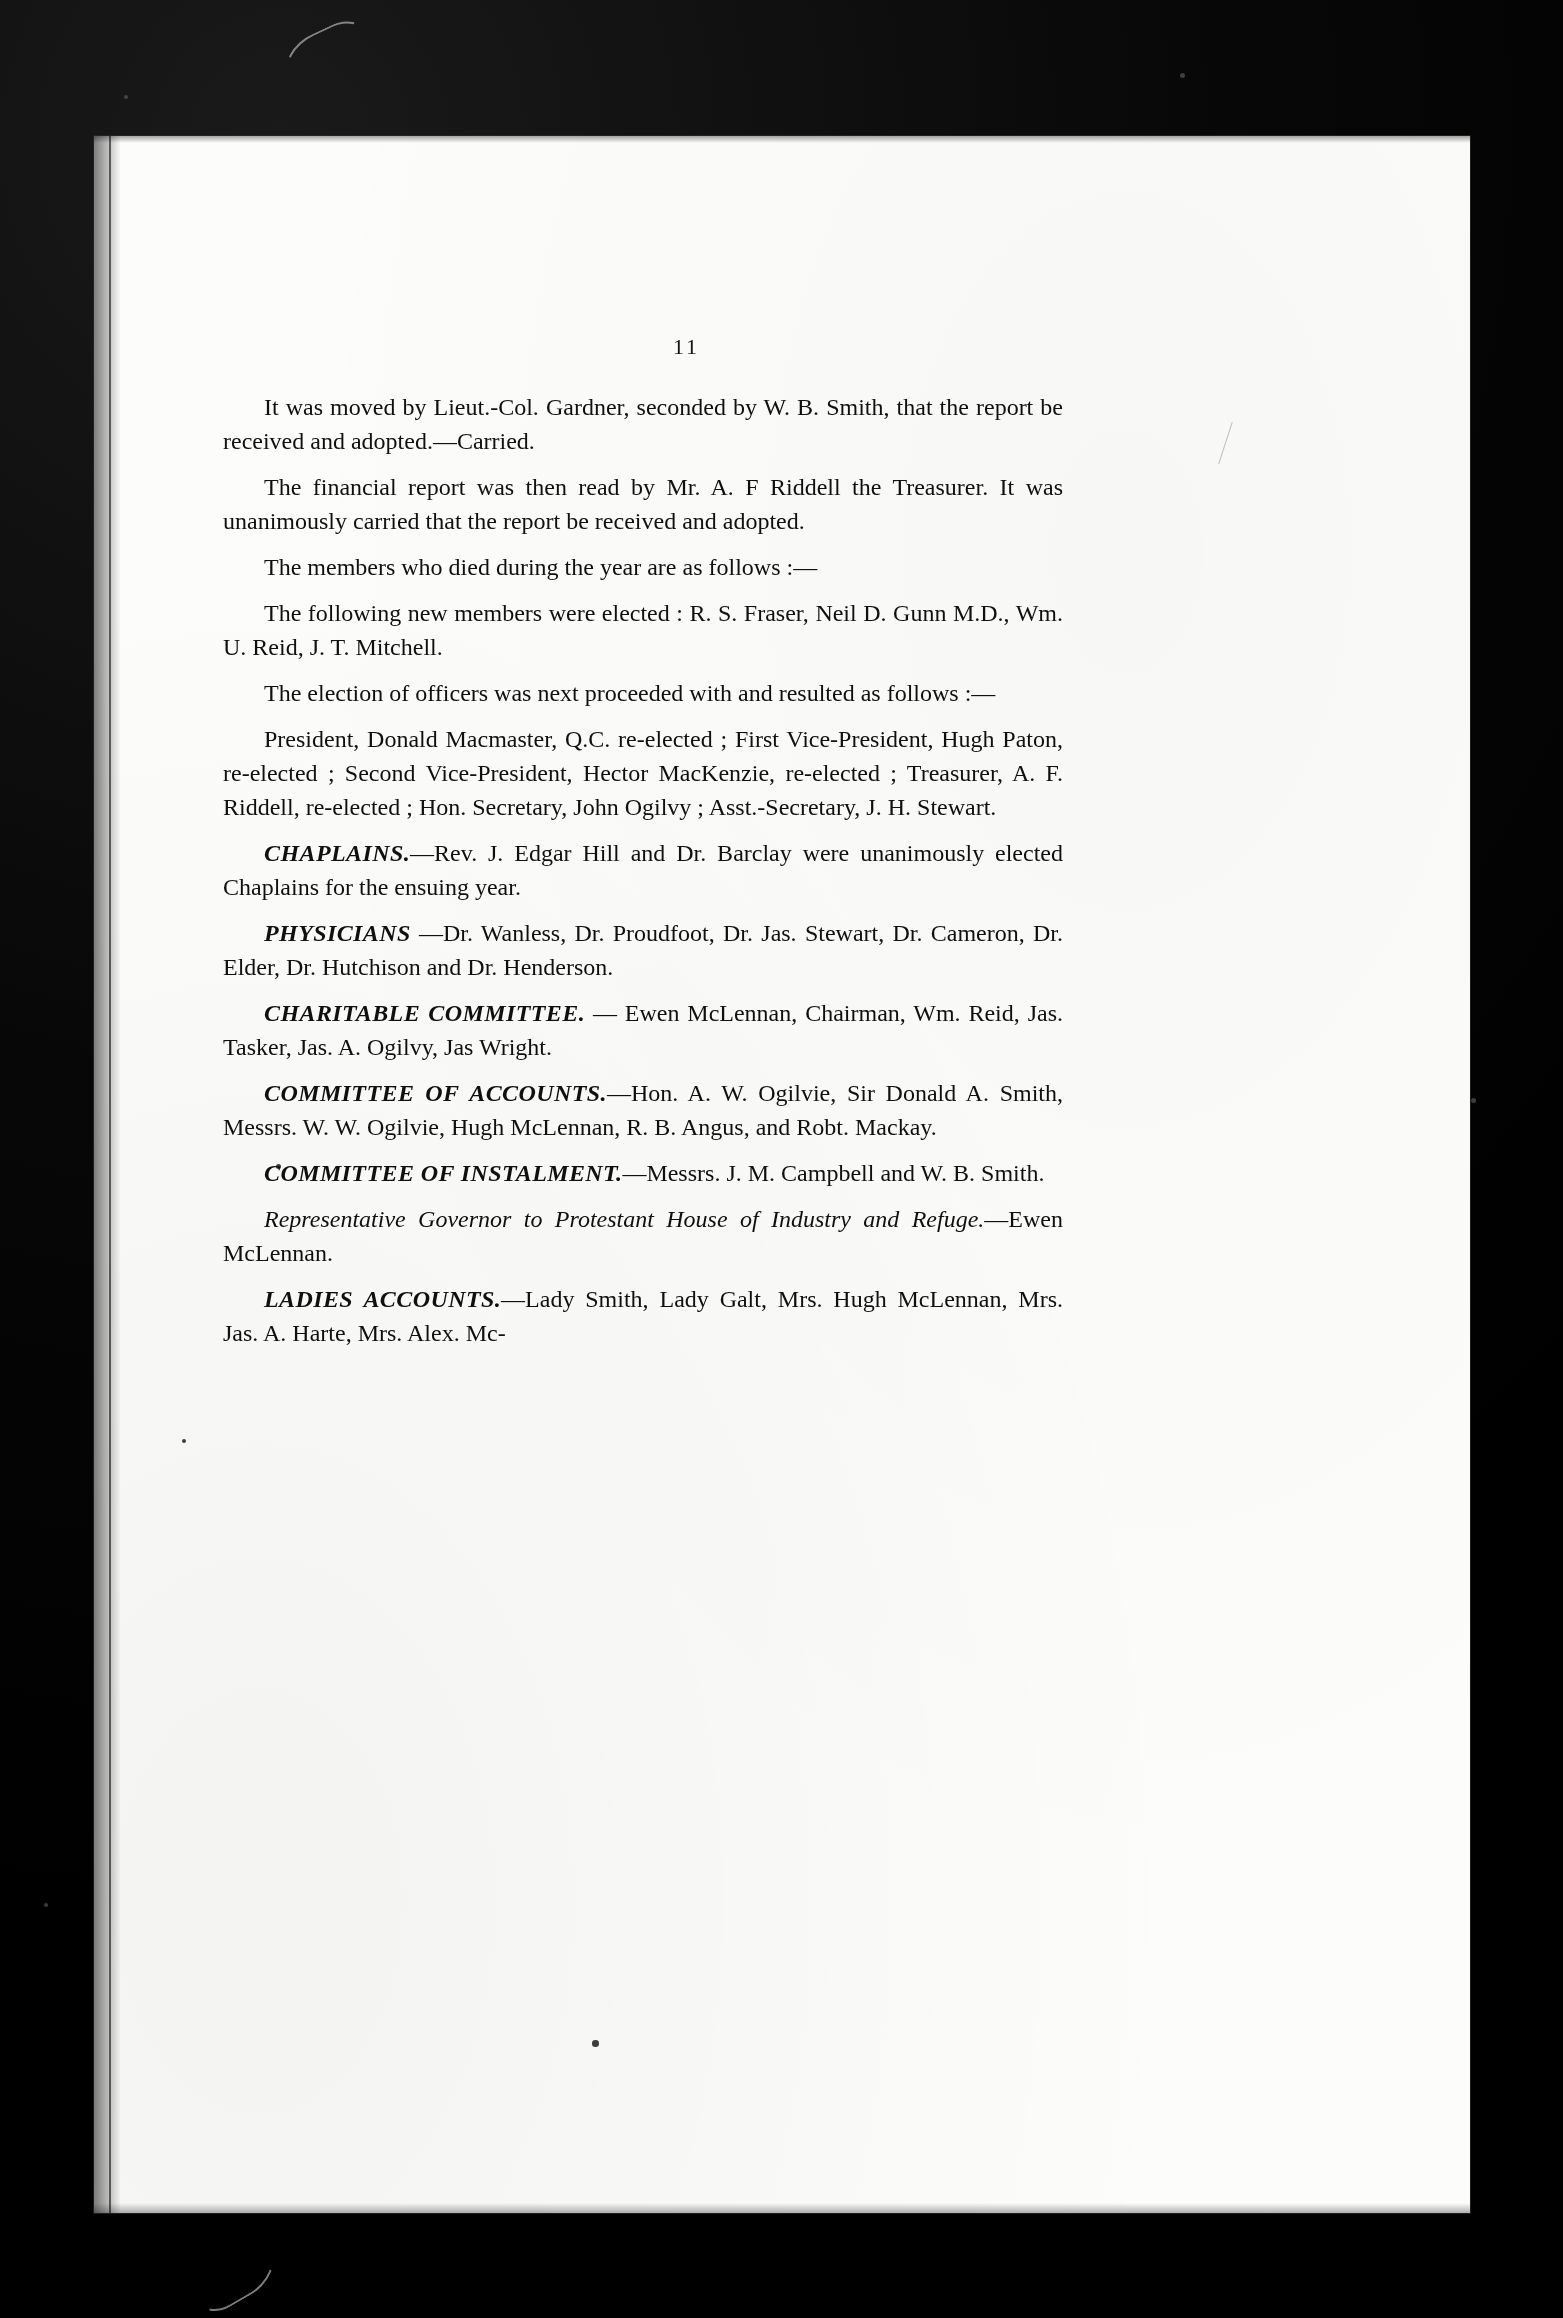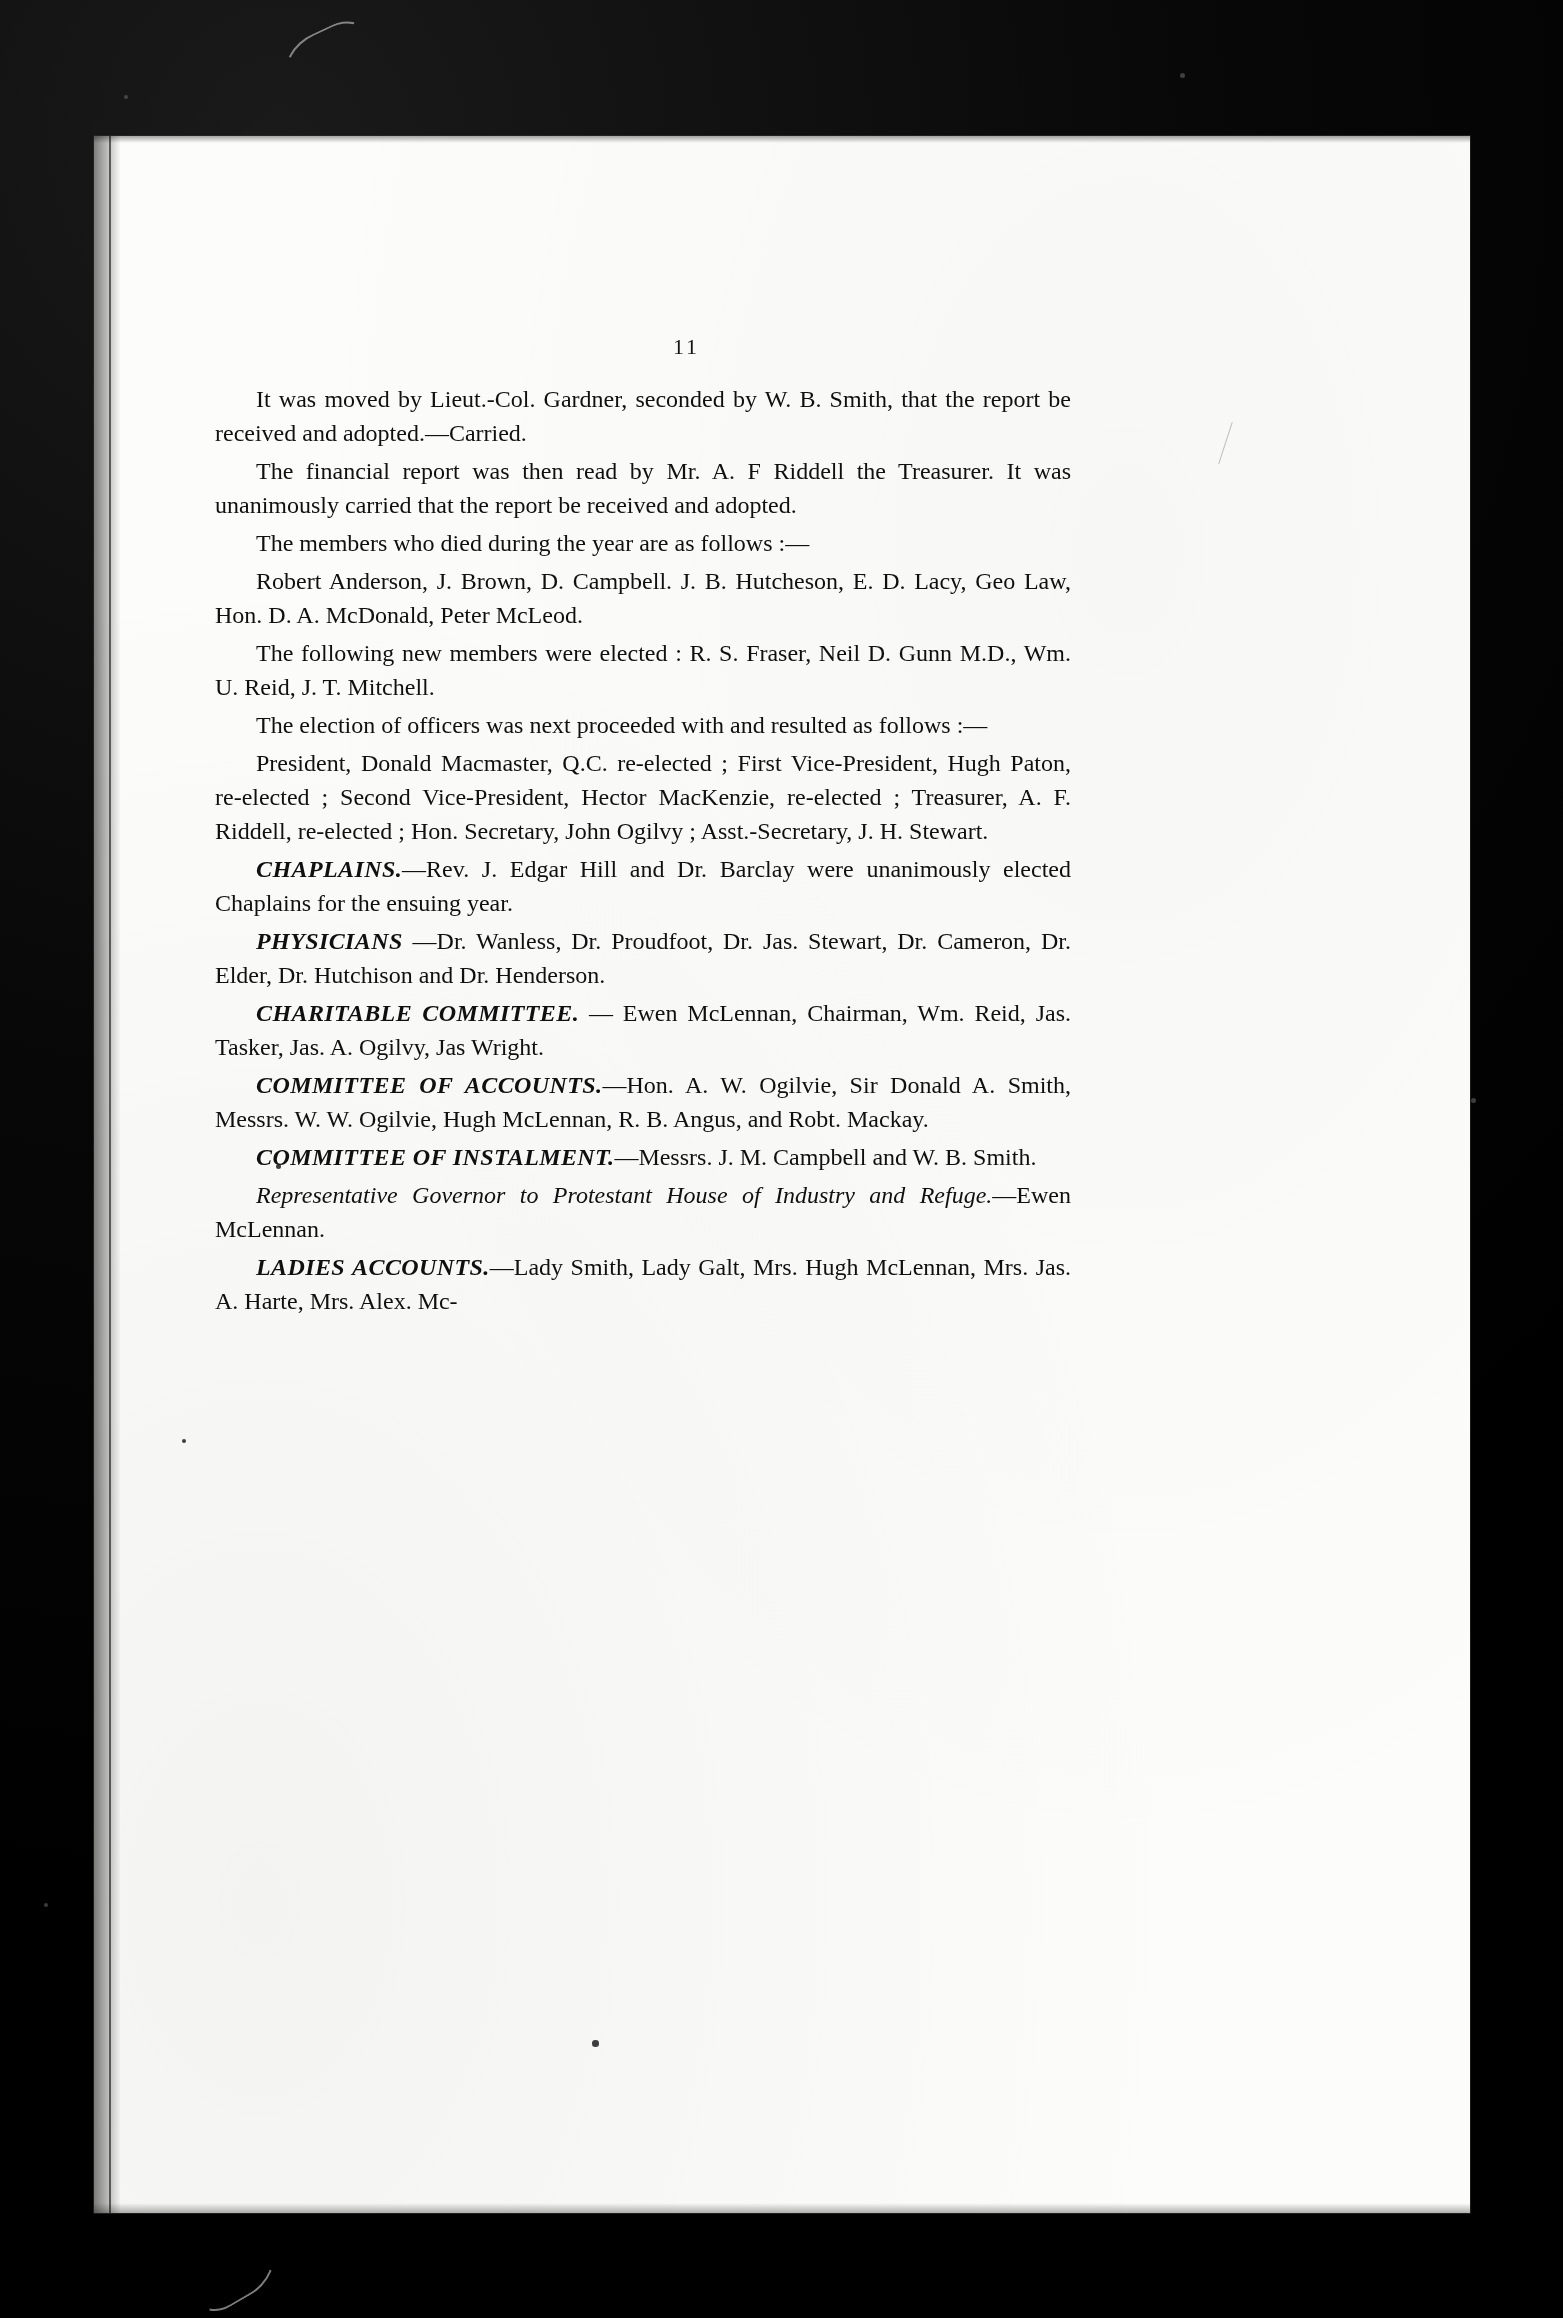--- a/index.html
+++ b/index.html
@@ -106,21 +106,21 @@
     width: 864px;
     font-size: 24px;
     line-height: 34px;
     color: #101010;
     text-align: justify;
     text-justify: inter-word;
     -webkit-font-smoothing: none;
   }
 
   p.para {
-    margin: 4px;
+    margin: 12px;
     text-indent: 41px;
   }
   .sc {
     font-style: italic;
     font-weight: 700;
     letter-spacing: 0.4px;
   }
   .ital {
     font-style: italic;
   }
@@ -184,23 +184,20 @@
       </p>
 
       <p class="para">
         <span>The financial report was then read by Mr. A. F Riddell the Treasurer. It was unanimously carried that the report be received and adopted.</span>
       </p>
 
       <p class="para">
         <span>The members who died during the year are as follows :—</span>
       </p>
 
-      <p class="para">
-        <span>Robert Anderson, J. Brown, D. Campbell. J. B. Hutcheson, E. D. Lacy, Geo Law, Hon. D. A. McDonald, Peter McLeod.</span>
-      </p>
 
 
       <p class="para">
         <span>The following new members were elected : R. S. Fraser, Neil D. Gunn M.D., Wm. U. Reid, J. T. Mitchell.</span>
       </p>
 
       <p class="para">
         <span>The election of officers was next proceeded with and resulted as follows :—</span>
       </p>
 

